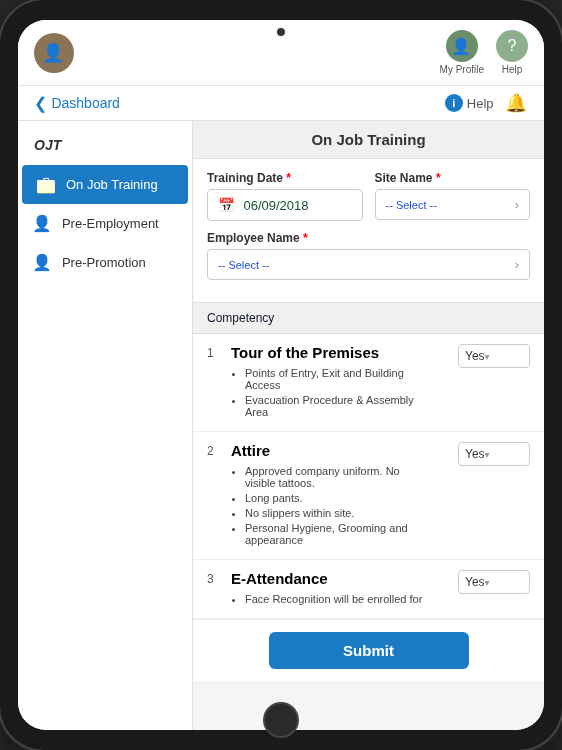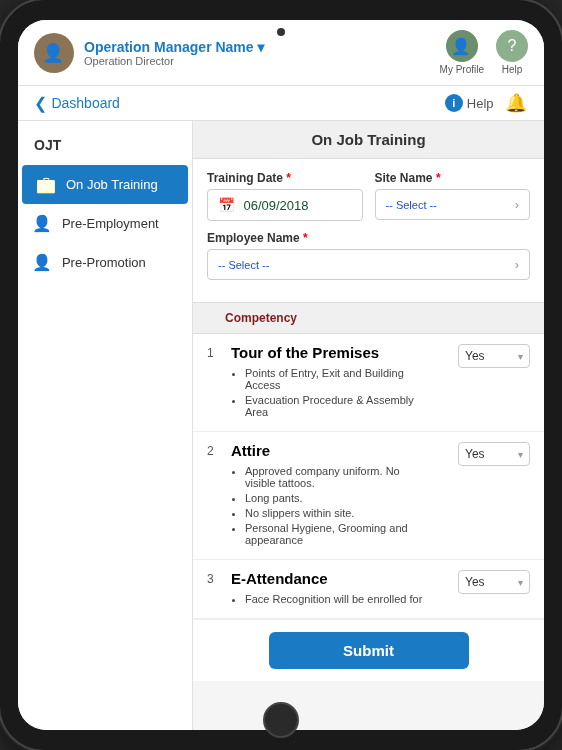--- a/index.html
+++ b/index.html
@@ -179,20 +179,21 @@
       width: 175px;
       background: white;
       border-right: 1px solid #e0e0e0;
       padding-top: 8px;
     }
     .sidebar-title {
       font-size: 14px;
       font-weight: 700;
       color: #333;
       padding: 8px 16px 12px;
+      font-style: italic;
     }
     .sidebar-item {
       display: flex;
       align-items: center;
       gap: 10px;
       padding: 10px 14px;
       font-size: 13px;
       color: #333;
       cursor: pointer;
     }
@@ -289,23 +290,23 @@
     .th-detail {
       flex: 1;
       font-size: 12px;
       font-weight: 600;
       color: #333;
       text-align: center;
     }
     .th-competency {
       width: 90px;
       font-size: 12px;
-      font-weight: 700;
-      color: #7f1d1d;
-      text-align: right;
+      font-weight: 400;
+      color: #0f172a;
+      text-align: left;
     }
 
     .table-row-item {
       display: flex;
       background: white;
       border-bottom: 1px solid #eee;
       padding: 10px 14px;
       align-items: flex-start;
     }
     .row-number {
@@ -342,21 +343,20 @@
     }
     .select-box {
       border: 1px solid #ccc;
       border-radius: 4px;
       padding: 4px 6px;
       font-size: 12px;
       background: white;
       color: #333;
       display: flex;
       align-items: center;
-      justify-content: space-between;
       width: 72px;
       cursor: pointer;
     }
     .select-chevron {
       color: #999;
       font-size: 10px;
     }
 
     
     .submit-section {
@@ -381,27 +381,20 @@
 </head>
 <body>
 
 <div class="tablet-frame">
   <div class="camera-notch"></div>
   <div class="tablet-inner">
 
     <div class="app-header">
       <div class="user-info">
         <div class="avatar">👤</div>
-        <div class="user-text">
-          <div class="user-name">
-            <span>Operation Manager Name</span>
-            <span>▾</span>
-          </div>
-          <div class="user-role">Operation Director</div>
-        </div>
       </div>
       <div class="header-icons">
         <div class="header-icon-item">
           <div class="header-icon-circle">👤</div>
           <span class="header-icon-label">My Profile</span>
         </div>
         <div class="header-icon-item">
           <div class="header-icon-circle help-circle">?</div>
           <span class="header-icon-label">Help</span>
         </div>

